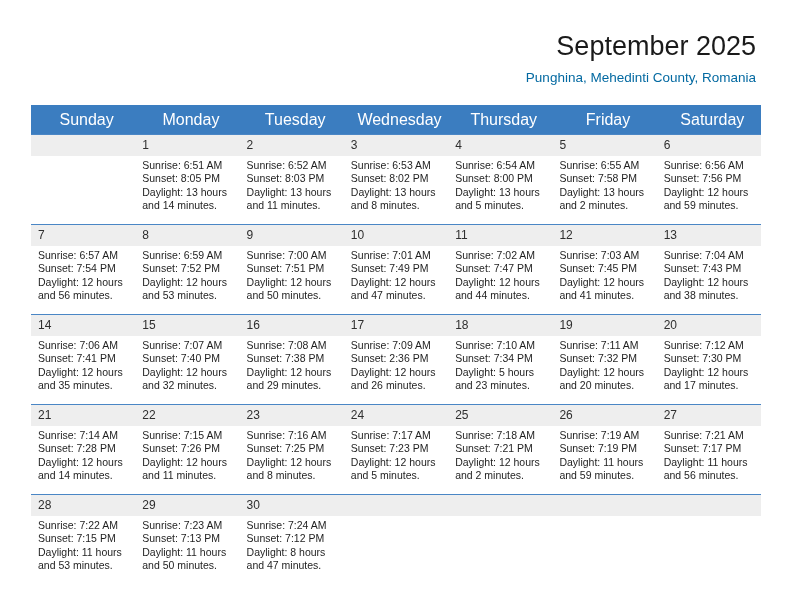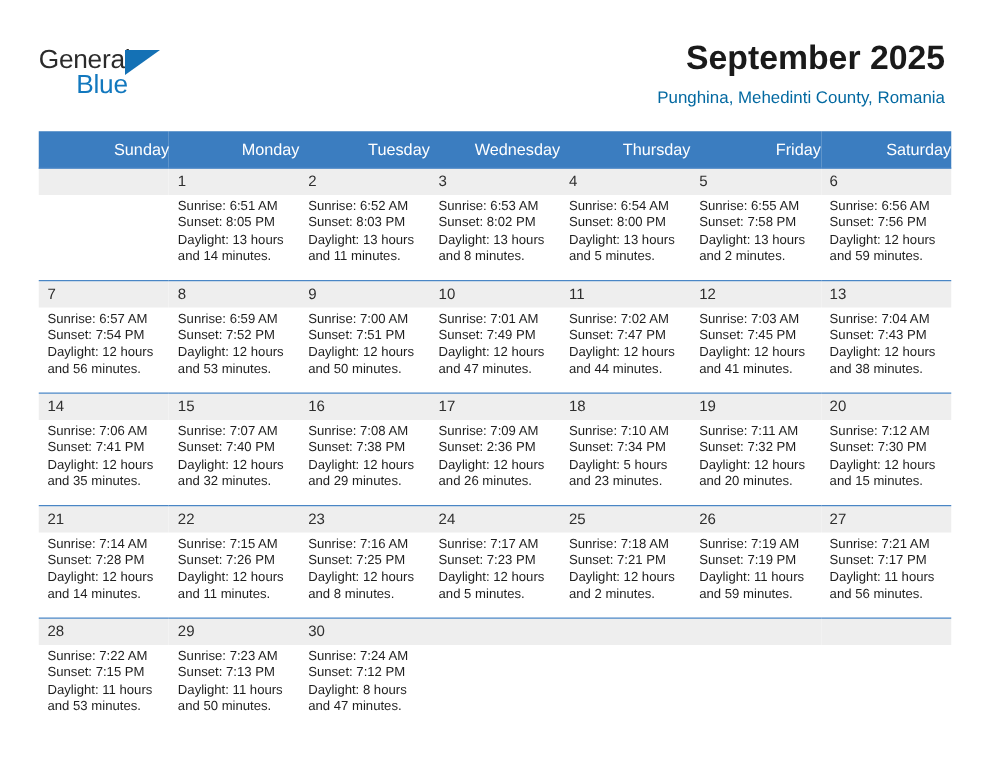--- a/index.html
+++ b/index.html
@@ -66,21 +66,21 @@
 
   .title-block {
     position: absolute;
     right: 36px;
     top: 30px;
     text-align: right;
   }
   .month-title {
     font-size: 27px;
     color: #1a1a1a;
-    font-weight: bold;
+    font-weight: normal;
     line-height: 32px;
     white-space: nowrap;
   }
   .location {
     font-size: 13.5px;
     color: #0369a1;
     line-height: 19px;
     margin-top: 6px;
     white-space: nowrap;
   }
@@ -93,23 +93,23 @@
     width: 730px;
   }
   table.cal {
     border-collapse: collapse;
     table-layout: fixed;
     width: 730px;
   }
   table.cal th {
     background: #3b7dc0;
     color: #ffffff;
-    font-size: 13px;
+    font-size: 16px;
     font-weight: normal;
-    text-align: right;
+    text-align: center;
     padding: 5px 0 5px 7px;
     height: 19px;
     border: none;
     vertical-align: middle;
   }
   table.cal td {
     width: 104.28px;
     vertical-align: top;
     padding: 0;
     border: none;
@@ -149,25 +149,20 @@
     white-space: normal;
   }
 </style>
 </head>
 <body>
 
 <div class="page">
 
   <div class="header">
 
-    <div class="logo">
-      <span class="logo-general">General</span>
-      <span class="logo-tri"></span>
-      <span class="logo-blue">Blue</span>
-    </div>
 
     <div class="title-block">
       <div class="month-title">September 2025</div>
       <div class="location">Punghina, Mehedinti County, Romania</div>
     </div>
 
   </div>
 
   <div class="calendar">
     <table class="cal">
@@ -341,21 +336,21 @@
                 <div>Sunrise: 7:11 AM</div>
                 <div>Sunset: 7:32 PM</div>
                 <div class="daylight">Daylight: 12 hours and 20 minutes.</div>
               </div>
             </td>
             <td class="">
               <span class="daynum">20</span>
               <div class="cell-body">
                 <div>Sunrise: 7:12 AM</div>
                 <div>Sunset: 7:30 PM</div>
-                <div class="daylight">Daylight: 12 hours and 15 minutes.</div>
+                <div class="daylight">Daylight: 12 hours and 17 minutes.</div>
               </div>
             </td>
           </tr>
           <tr class="week-row">
             <td class="">
               <span class="daynum">21</span>
               <div class="cell-body">
                 <div>Sunrise: 7:14 AM</div>
                 <div>Sunset: 7:28 PM</div>
                 <div class="daylight">Daylight: 12 hours and 14 minutes.</div>

